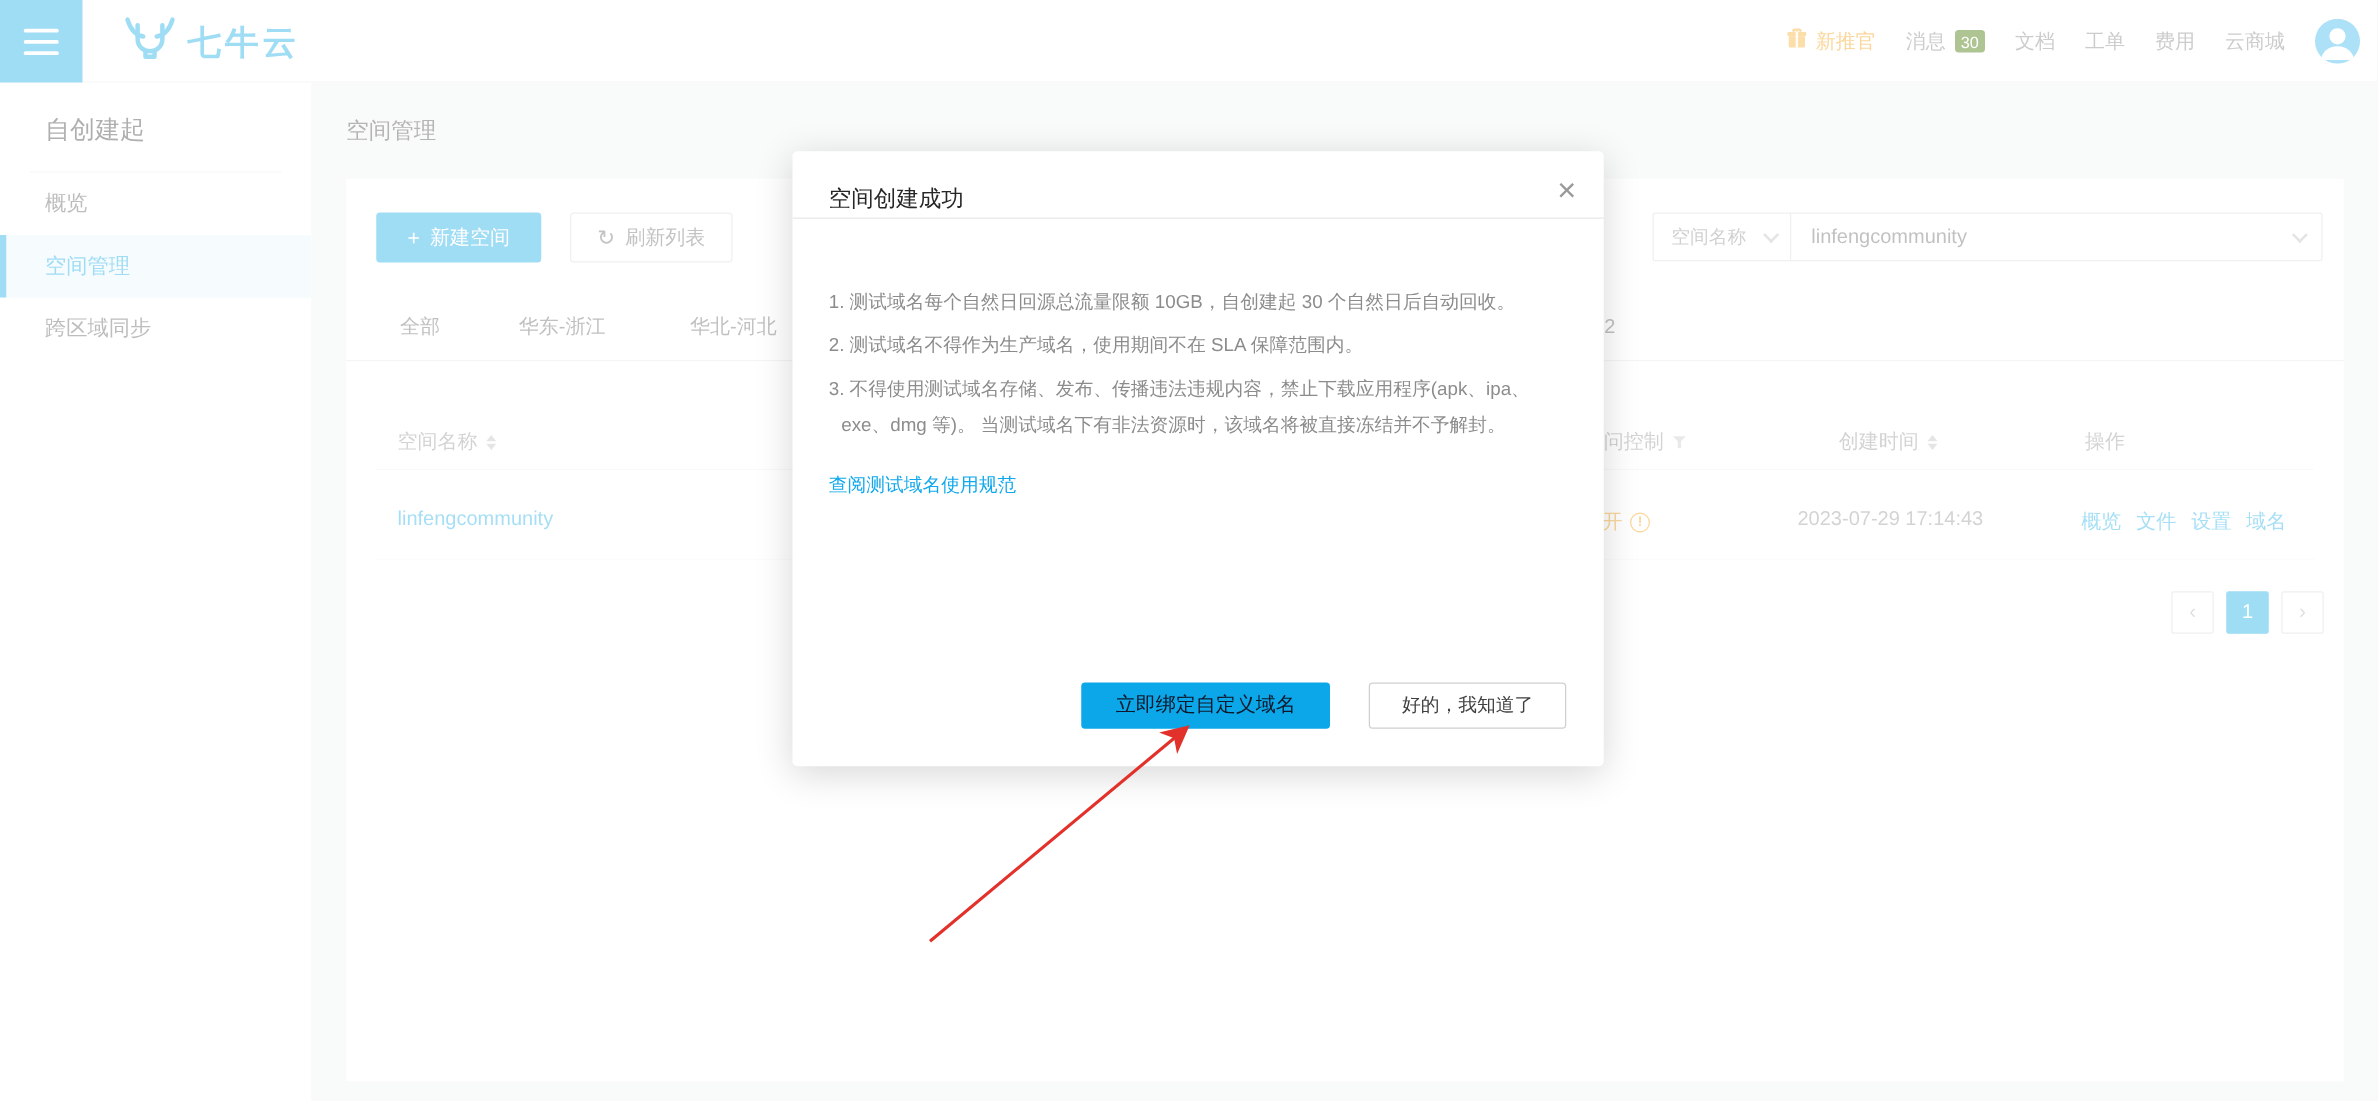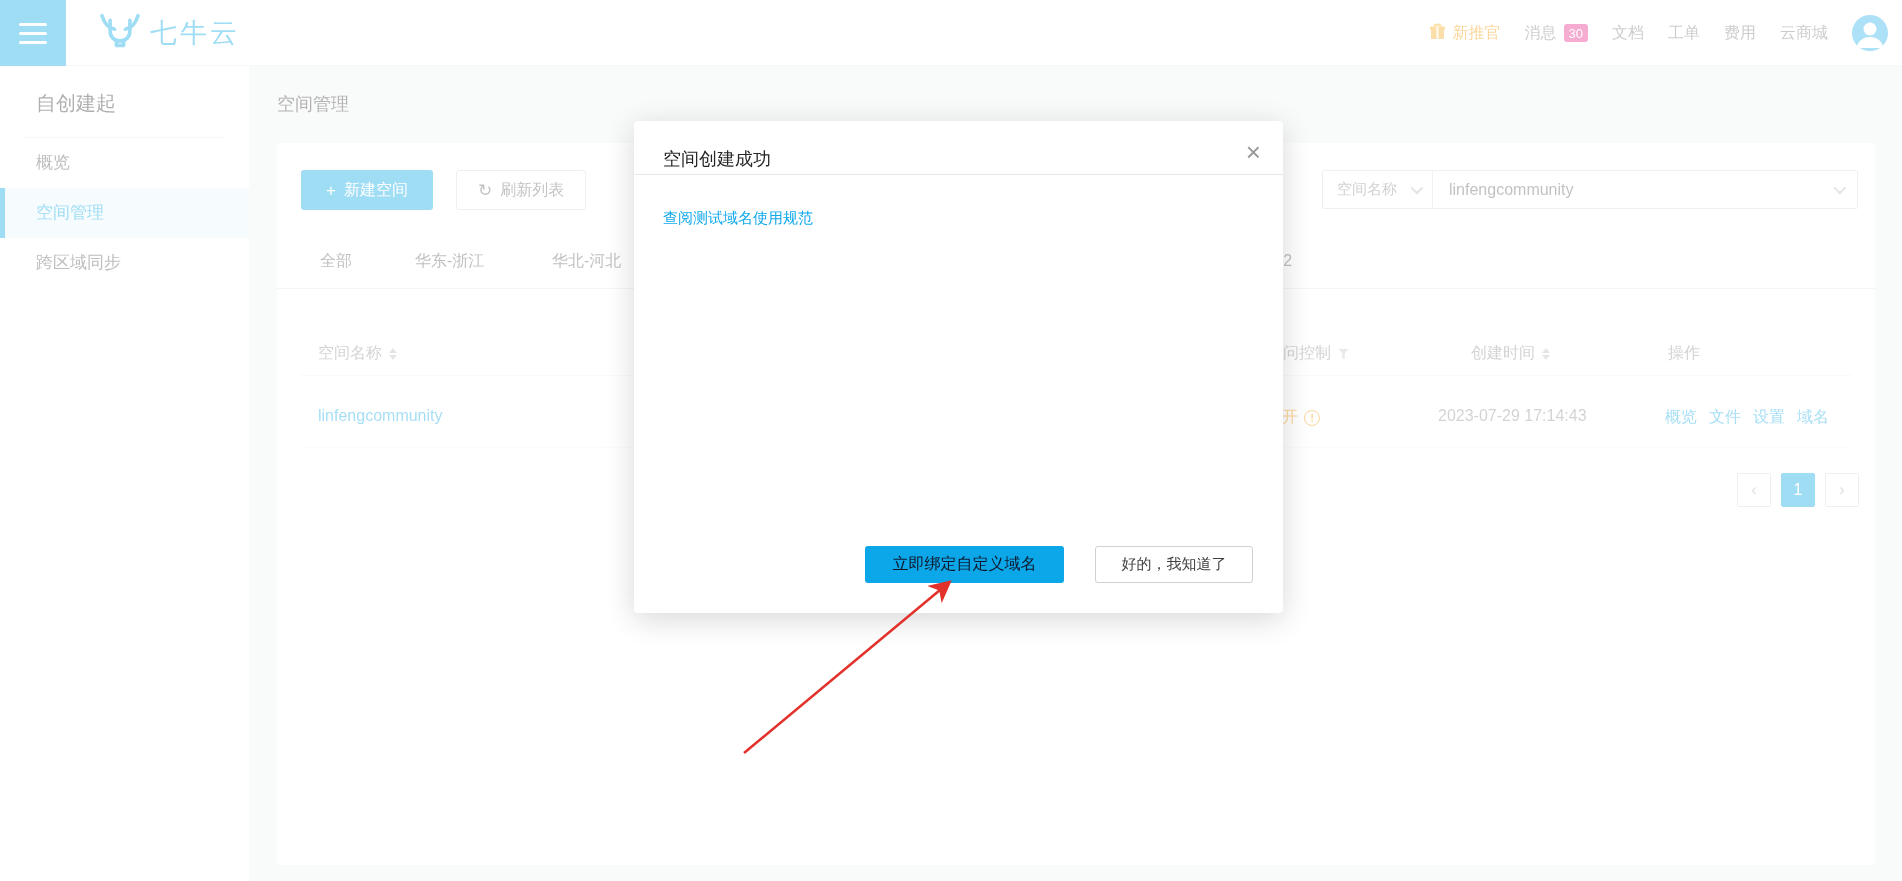--- a/index.html
+++ b/index.html
@@ -4,26 +4,26 @@
 <style>
   * { margin:0; padding:0; box-sizing:border-box; }
   html,body { width:1902px; height:881px; overflow:hidden; }
   body { font-family:"Liberation Sans","DejaVu Sans",sans-serif; background:#f2f3f4; position:relative; }
   .stage { position:absolute; left:0; top:0; width:1902px; height:881px; }
 
   
   .header { position:absolute; left:0; top:0; width:1902px; height:66px; background:#fff; border-bottom:1px solid #f0f0f0; z-index:2; }
   .hamburger { position:absolute; left:0; top:0; width:66px; height:66px; background:#2cb3e9; display:flex; flex-direction:column; justify-content:center; align-items:center; gap:6px; cursor:pointer; }
   .hamburger i { display:block; width:28px; height:3px; background:#fff; border-radius:2px; }
-  .logo { position:absolute; left:98px; top:13px; display:flex; align-items:center; gap:8px; color:#2cb3e9; }
+  .logo { position:absolute; left:98px; top:13px; display:flex; align-items:center; gap:8px; color:#2cb3e9;font-weight:bold; }
   .logo-text { font-size:27px; letter-spacing:3px; color:#2cb3e9; }
   .top-nav { position:absolute; right:14px; top:0; height:66px; display:flex; align-items:center; gap:24px; }
   .nav-item { font-size:16px; color:#8f8f8f; cursor:pointer; display:flex; align-items:center; gap:7px; white-space:nowrap; }
   .nav-item.highlight { color:#f5a623; }
-  .badge { background:#ec4899; color:#fff; font-size:13px; line-height:13px; padding:3px 5px 2px; border-radius:3px; }
+  .badge { background:#4d7c0f; color:#fff; font-size:13px; line-height:13px; padding:3px 5px 2px; border-radius:3px; }
   .avatar { width:36px; height:36px; border-radius:50%; margin-left:0px; cursor:pointer; }
 
   
   .sidebar { position:absolute; left:0; top:66px; width:249px; bottom:0; background:#fff; z-index:1; }
   .sidebar-title { padding:24px 0 0 36px; font-size:20px; color:#4f4f4f; }
   .sidebar-divider { margin:20px 24px 0 24px; border-bottom:1px solid #ededed; }
   .side-item { height:50px; line-height:50px; padding-left:36px; font-size:17px; color:#6d6d6d; cursor:pointer; position:relative; }
   .side-item.active { color:#2cb3e9; background:#eaf6fc; }
   .side-item.active::before { content:""; position:absolute; left:0; top:0; bottom:0; width:5px; background:#2cb3e9; }
 
@@ -67,21 +67,21 @@
   
   .overlay { position:absolute; inset:0; background:rgba(255,255,255,0.55); z-index:10; }
   .modal { position:absolute; left:634px; top:121px; width:649px; height:492px; background:#fff; border-radius:4px; box-shadow:0 6px 30px rgba(0,0,0,0.16); z-index:20; }
   .modal-header { position:relative; height:54px; border-bottom:1px solid #e8e8e8; }
   .modal-title { position:absolute; left:29px; top:26px; font-size:18px; color:#262626; }
   .modal-close { position:absolute; right:22px; top:18px; font-size:26px; color:#999; cursor:pointer; line-height:1; font-weight:300; }
   .modal-body { padding:26px 34px 0 29px; }
   .modal-para { font-size:17px; color:#595959; line-height:35px; }
   .modal-rules { margin-top:26px; list-style:none; }
   .modal-rules li { font-size:15px; color:#8c8c8c; line-height:29px; margin-bottom:6px; padding-left:10px; text-indent:-10px; }
-  .modal-link { display:inline-block; margin-top:8px; font-size:15px; color:#0fa8ec; cursor:pointer; }
+  .modal-link { display:inline-block; margin-top:18px; font-size:15px; color:#0fa8ec; cursor:pointer; }
   .modal-btn-primary { position:absolute; left:231px; top:425px; width:199px; height:37px; background:#0ba7e9; color:#0f172a; border:none; border-radius:3px; font-size:16px; cursor:pointer; font-family:inherit; }
   .modal-btn-secondary { position:absolute; left:461px; top:425px; width:158px; height:37px; background:#fff; color:#404040; border:1px solid #d0d0d0; border-radius:3px; font-size:15px; cursor:pointer; font-family:inherit; }
 
   .annotation { position:absolute; left:0; top:0; width:1902px; height:881px; z-index:30; pointer-events:none; }
 </style>
 </head>
 <body>
 
 <div class="stage">
 
@@ -217,20 +217,25 @@
   </div>
 
   <div class="overlay"></div>
 
   <div class="modal">
     <div class="modal-header">
       <span class="modal-title">空间创建成功</span>
       <span class="modal-close">×</span>
     </div>
     <div class="modal-body">
+      <ul class="modal-rules">
+        <li>1. 测试域名每个自然日回源总流量限额 10GB，自创建起 30 个自然日后自动回收。</li>
+        <li>2. 测试域名不得作为生产域名，使用期间不在 SLA 保障范围内。</li>
+        <li>3. 不得使用测试域名存储、发布、传播违法违规内容，禁止下载应用程序(apk、ipa、exe、dmg 等)。 当测试域名下有非法资源时，该域名将被直接冻结并不予解封。</li>
+      </ul>
       <span class="modal-link">查阅测试域名使用规范</span>
     </div>
     <button class="modal-btn-primary">立即绑定自定义域名</button>
     <button class="modal-btn-secondary">好的，我知道了</button>
   </div>
 
   <svg class="annotation">
     <defs>
       <marker id="ah" markerWidth="9" markerHeight="9" refX="6" refY="4.5" orient="auto">
         <path d="M0,0 L9,4.5 L0,9 L2.5,4.5 Z" fill="#e2312a"></path>

